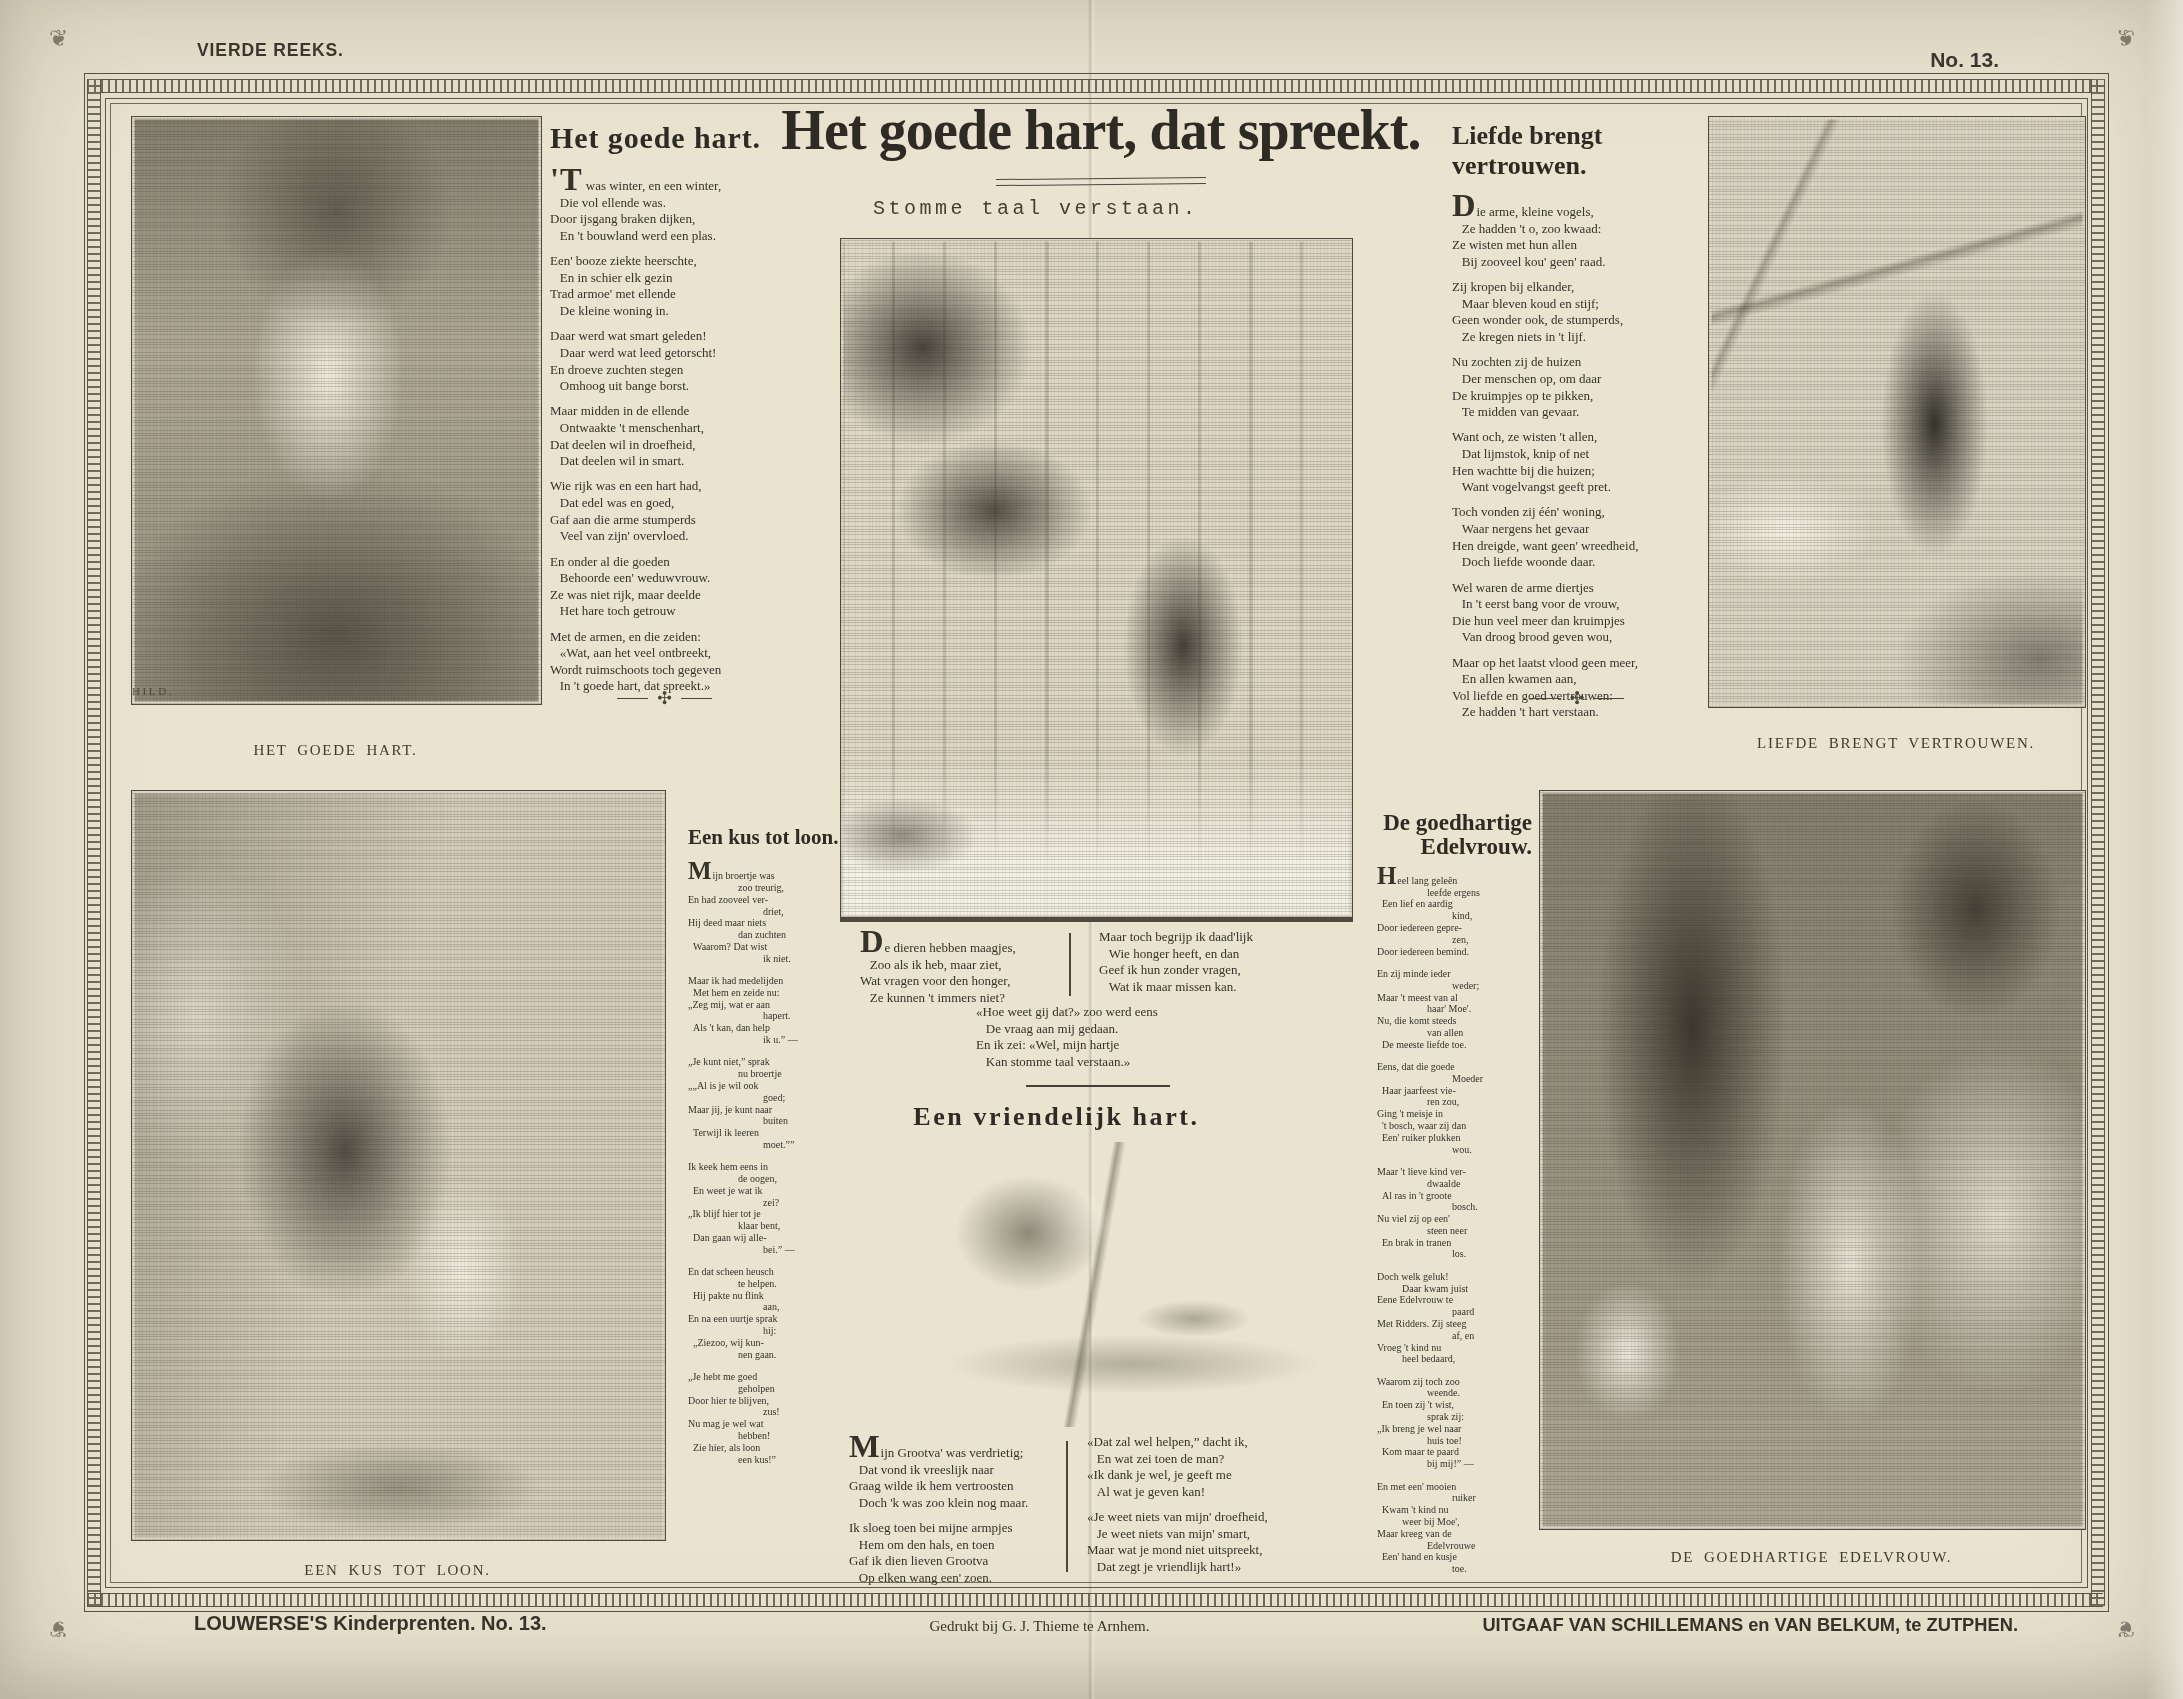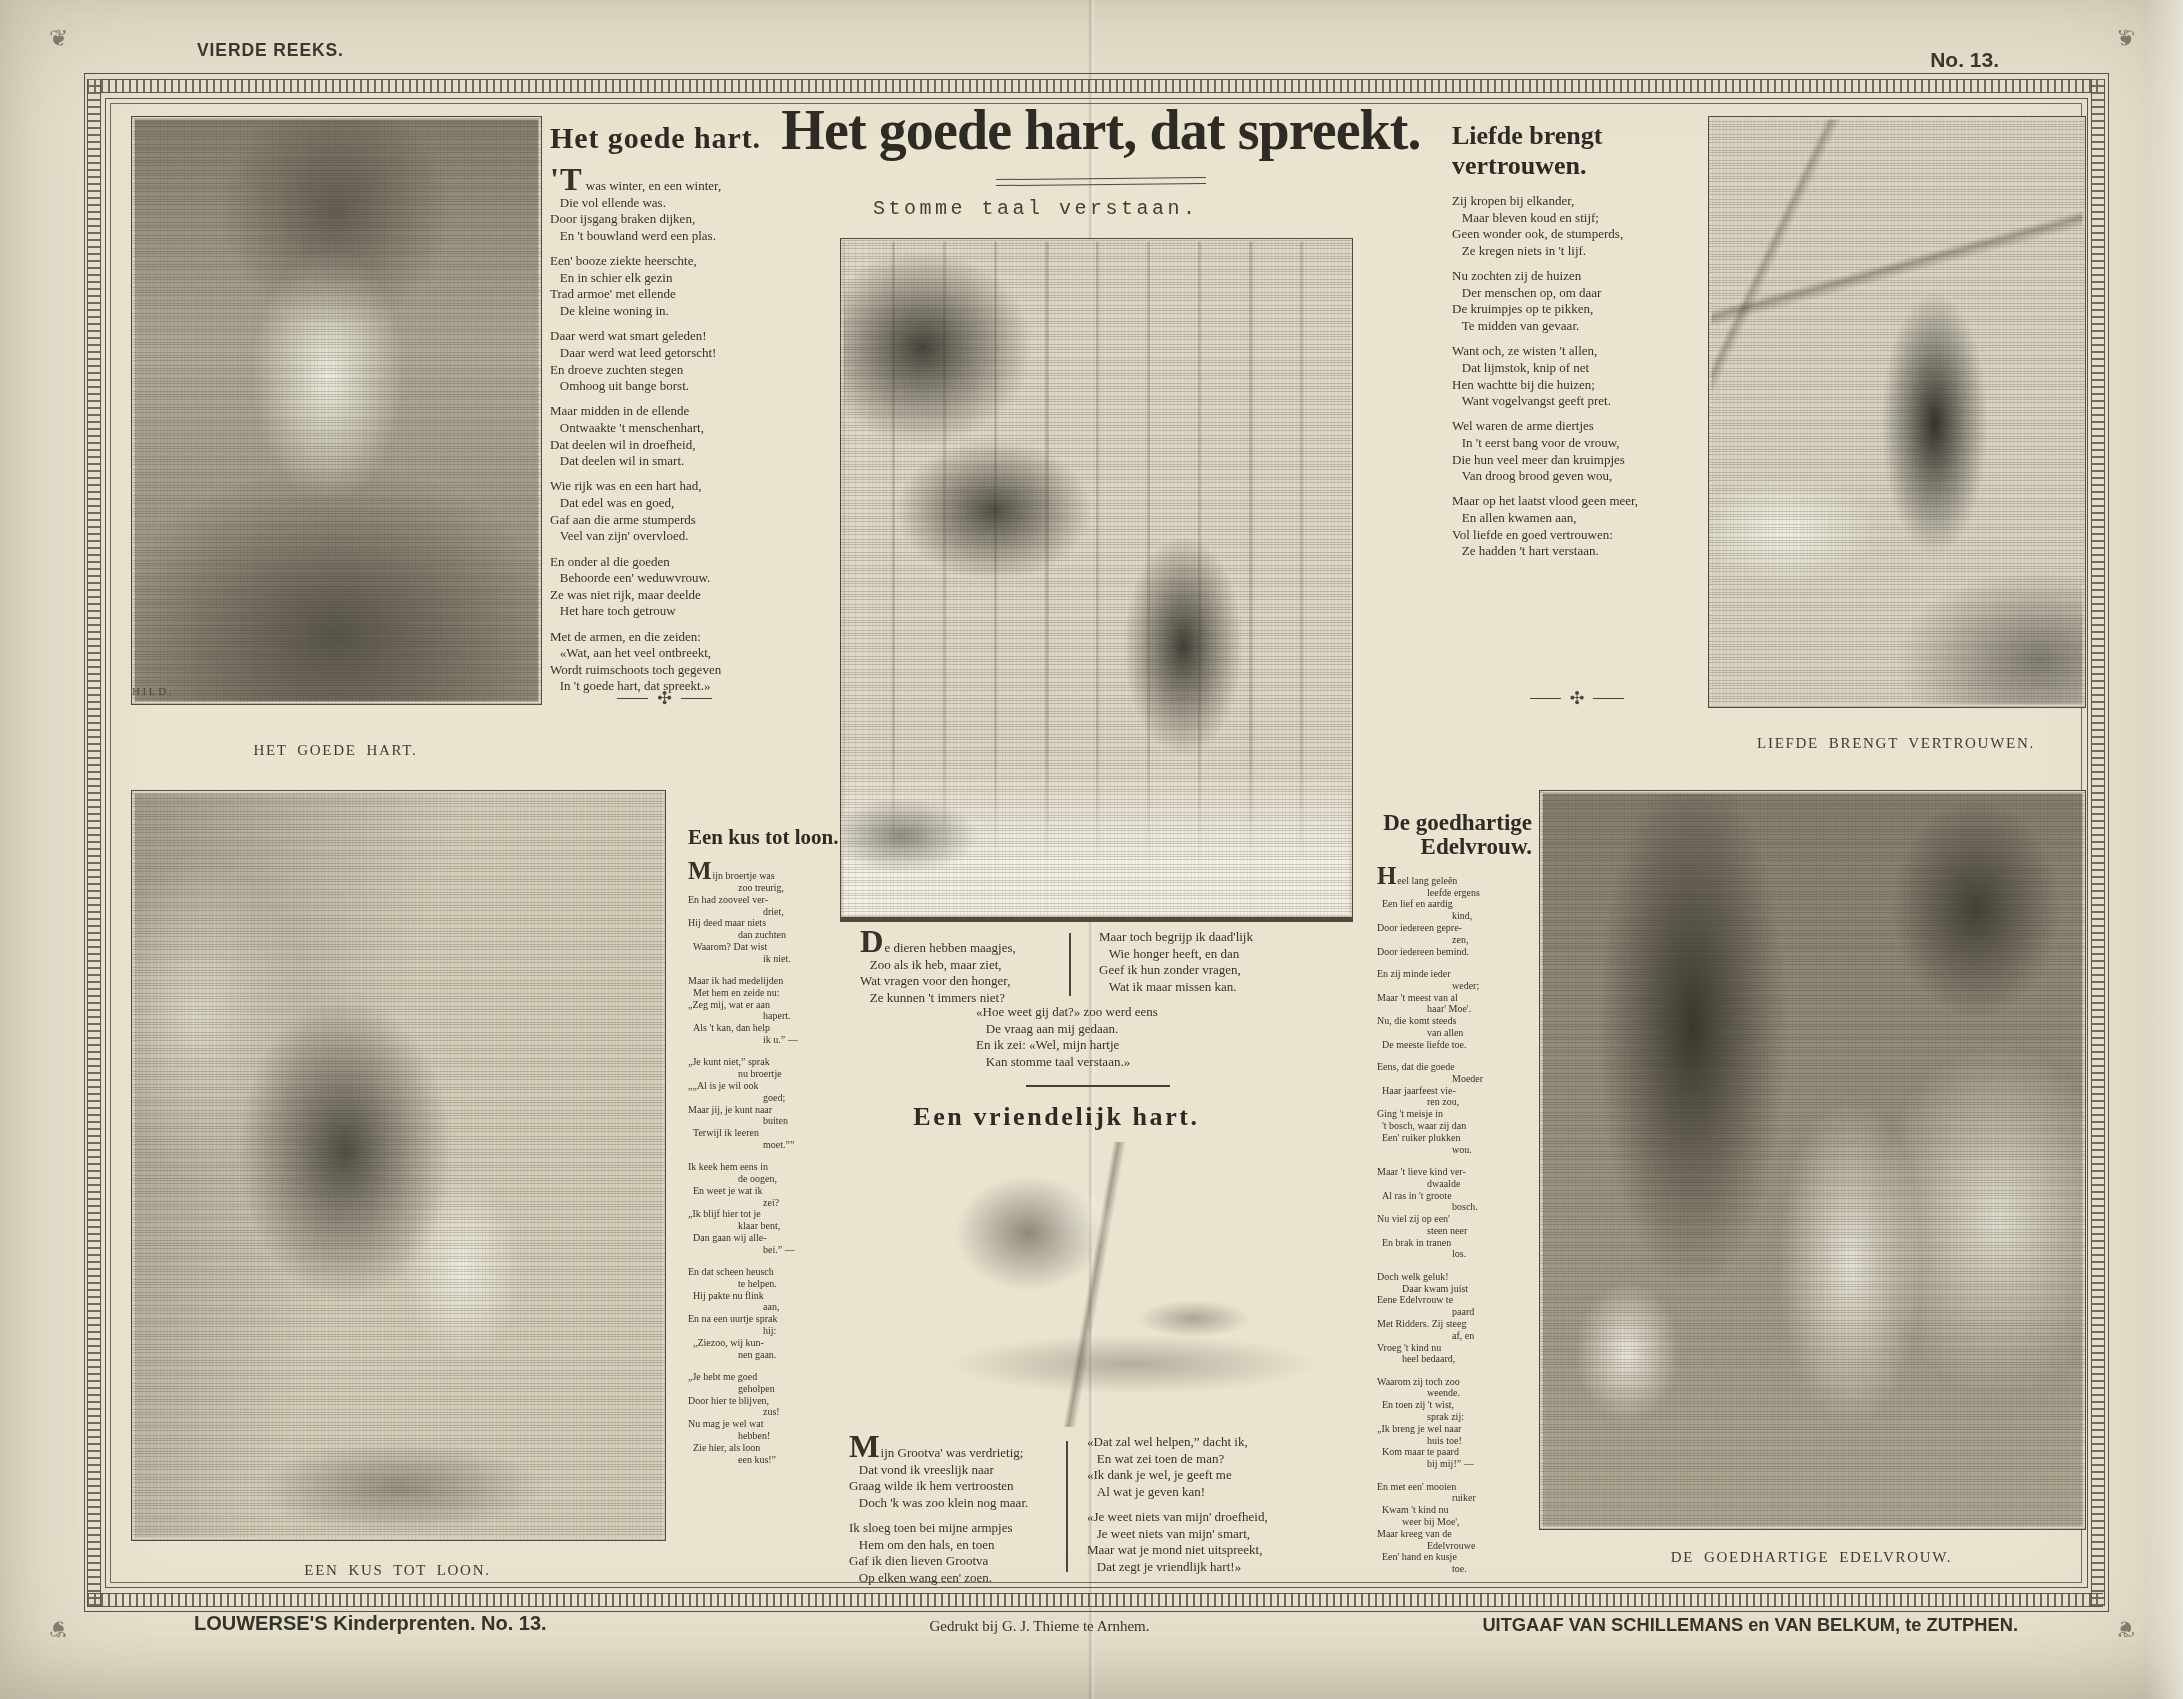--- a/index.html
+++ b/index.html
@@ -192,32 +192,40 @@
   <div class="centercol poemtext" style="left:976px;top:1004px;width:245px;">
     <div class="stanza">«Hoe weet gij dat?» zoo werd eens
    De vraag aan mij gedaan.
 En ik zei: «Wel, mijn hartje
    Kan stomme taal verstaan.»</div>
   </div>
 
   <div class="poem poemtext" style="left:1452px;top:121px;width:250px;">
     <h2 class="pt-liefde">Liefde brengt vertrouwen.</h2>
     <div>
+        <div class="stanza drop">Die arme, kleine vogels,
+   Ze hadden 't o, zoo kwaad:
+Ze wisten met hun allen
+   Bij zooveel kou' geen' raad.</div>
         <div class="stanza">Zij kropen bij elkander,
    Maar bleven koud en stijf;
 Geen wonder ook, de stumperds,
    Ze kregen niets in 't lijf.</div>
         <div class="stanza">Nu zochten zij de huizen
    Der menschen op, om daar
 De kruimpjes op te pikken,
    Te midden van gevaar.</div>
         <div class="stanza">Want och, ze wisten 't allen,
    Dat lijmstok, knip of net
 Hen wachtte bij die huizen;
    Want vogelvangst geeft pret.</div>
+        <div class="stanza">Toch vonden zij één' woning,
+   Waar nergens het gevaar
+Hen dreigde, want geen' wreedheid,
+   Doch liefde woonde daar.</div>
         <div class="stanza">Wel waren de arme diertjes
    In 't eerst bang voor de vrouw,
 Die hun veel meer dan kruimpjes
    Van droog brood geven wou,</div>
         <div class="stanza">Maar op het laatst vlood geen meer,
    En allen kwamen aan,
 Vol liefde en goed vertrouwen:
    Ze hadden 't hart verstaan.</div>
       </div>
   </div>

